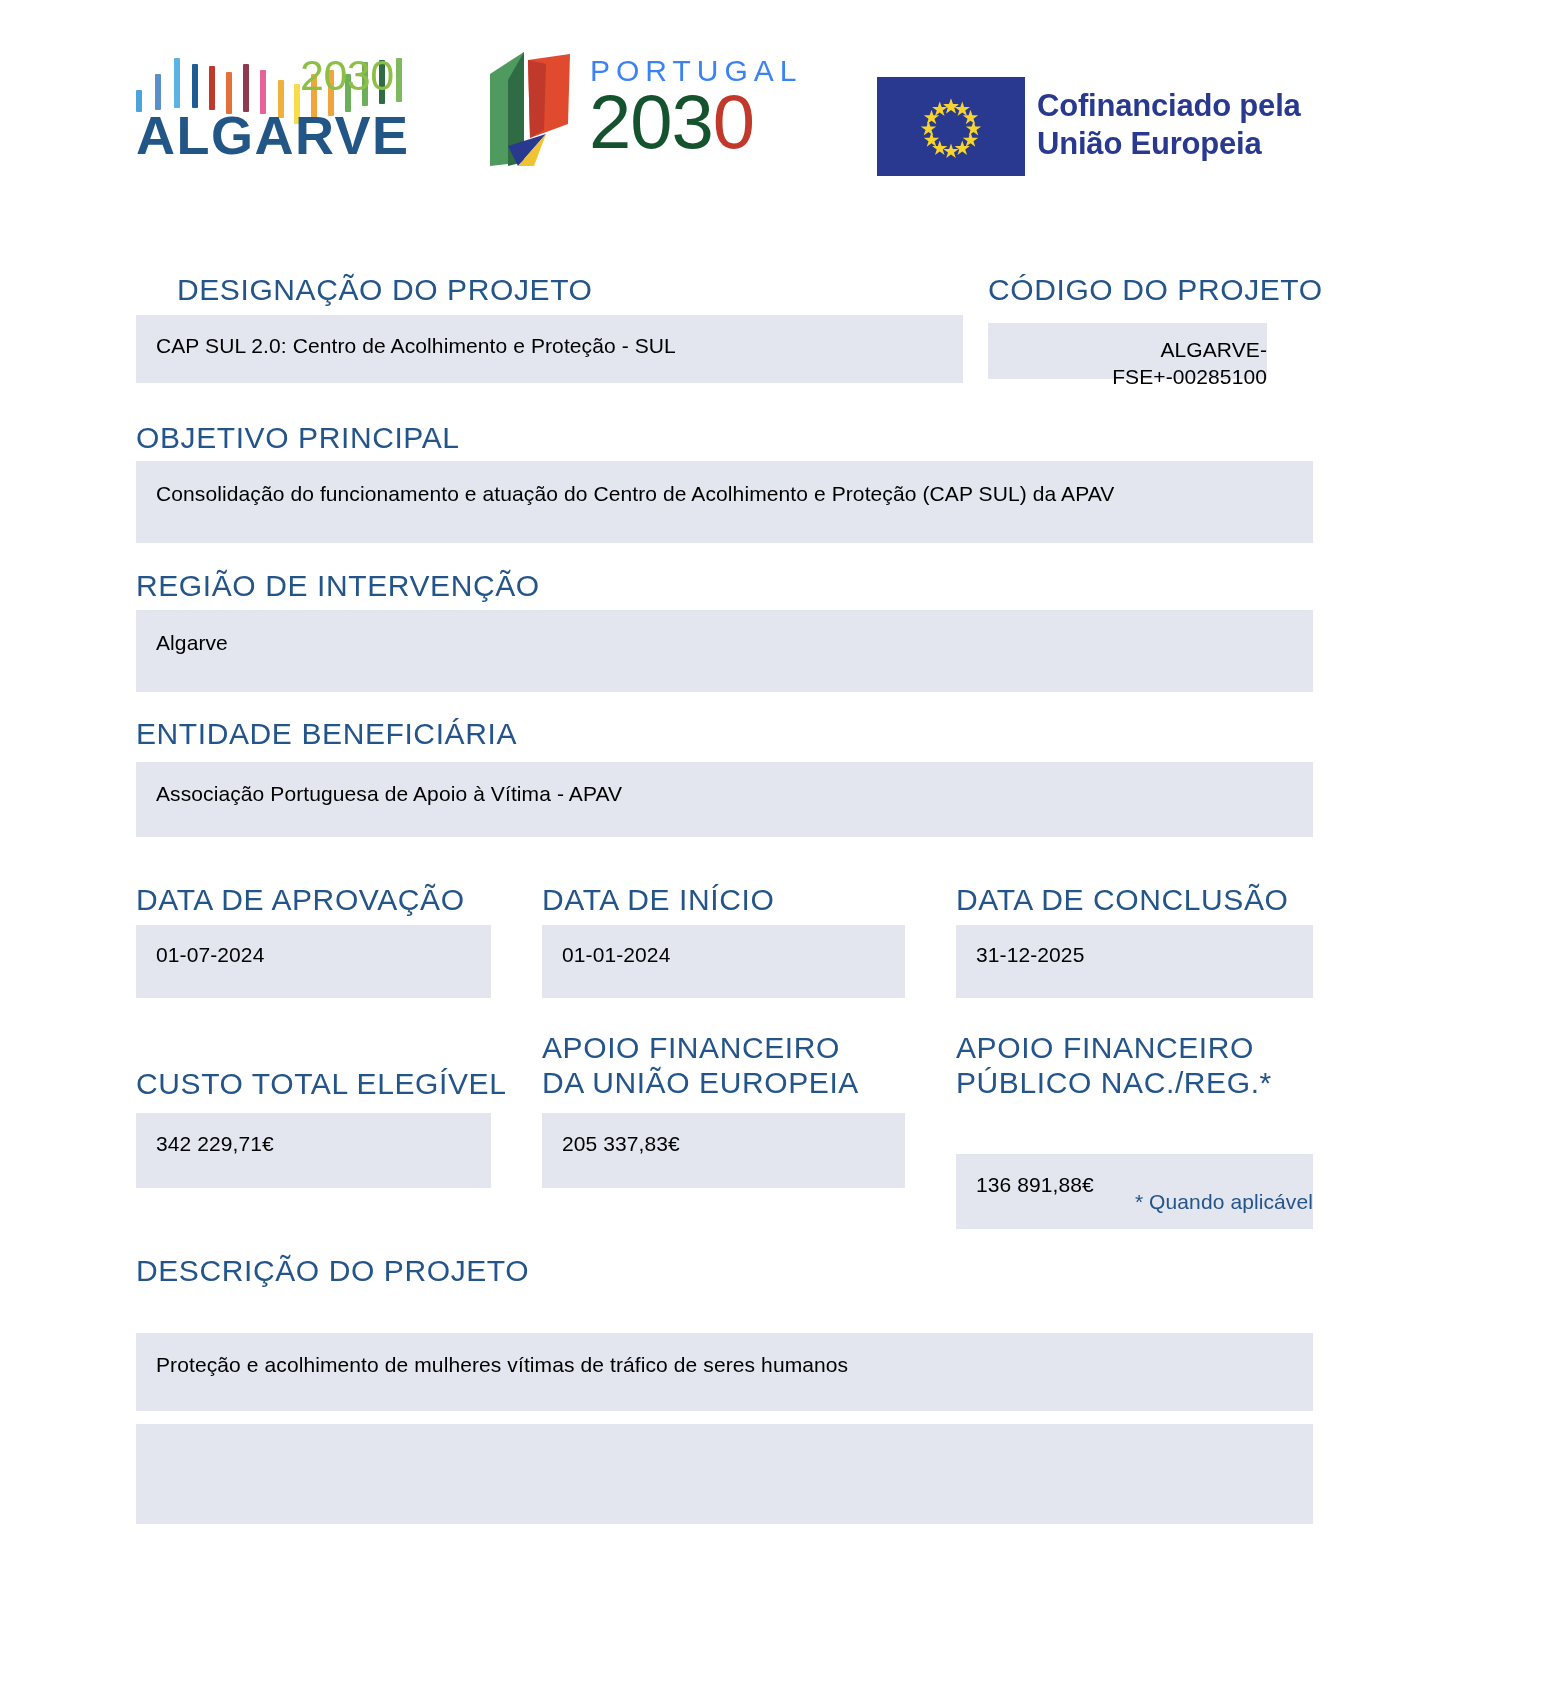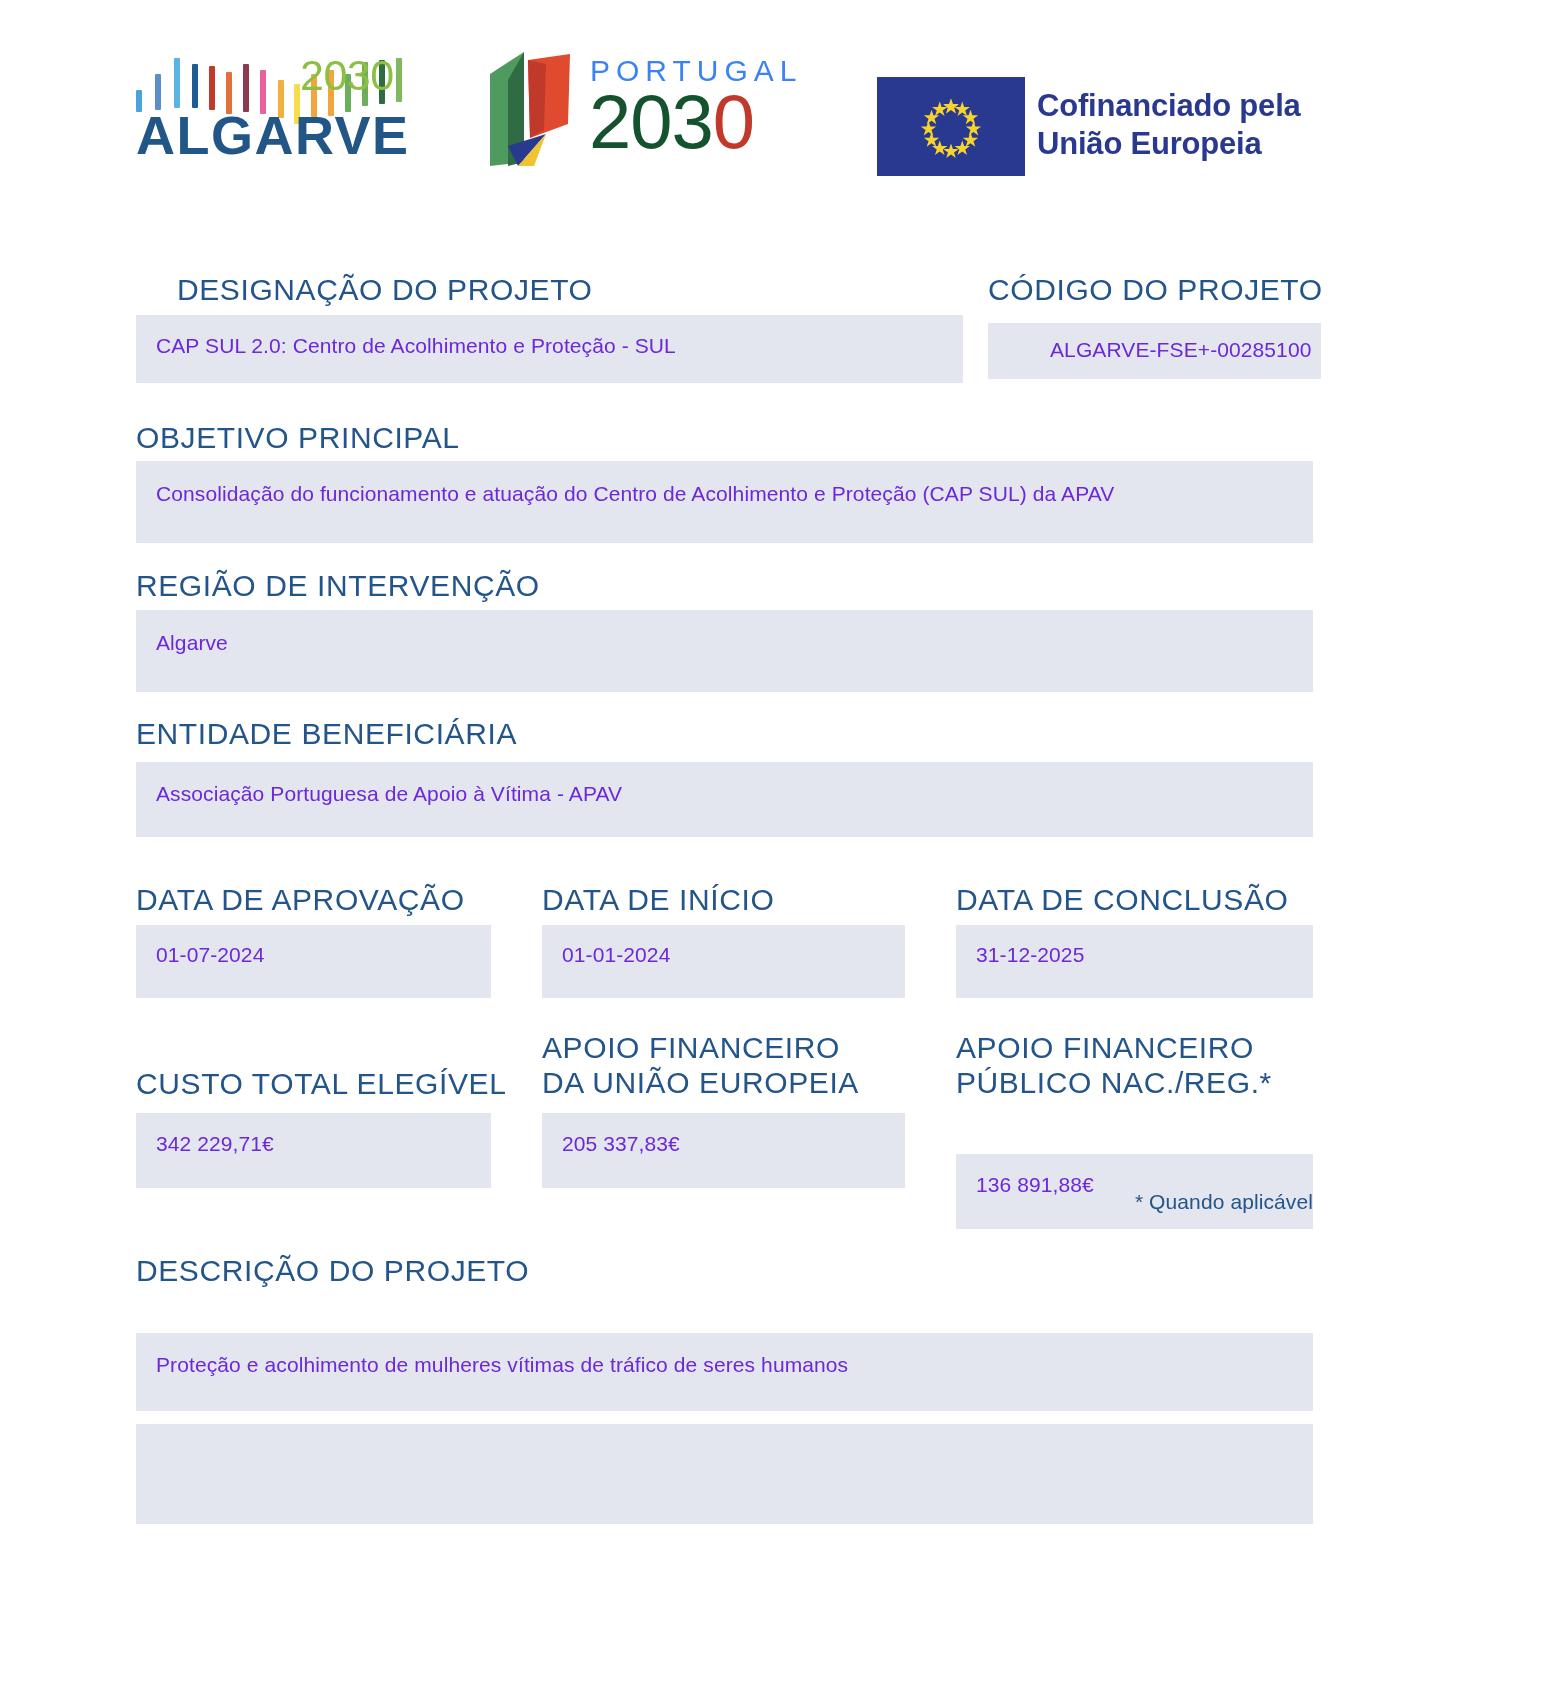--- a/index.html
+++ b/index.html
@@ -141,21 +141,21 @@
     white-space: pre-line;
   }
   .field-box {
     position: absolute;
     background: #e3e6ef;
     display: flex;
     align-items: flex-start;
   }
   .field-value {
     font-size: 21px;
-    color: #6d28d9;
+    color: #000000;
     font-weight: 400;
     padding: 17px 0 0 20px;
     line-height: 1.3;
     letter-spacing: 0.1px;
     text-align: right;
   }
   .footnote {
     position: absolute;
     color: #23548a;
     font-size: 21px;
@@ -261,21 +261,21 @@
       </div>
     </div>
   </div>
 
   <div class="field-label" style="left:136px; top:272px; width:760px;margin-left:41px;">DESIGNAÇÃO DO PROJETO</div>
   <div class="field-box" style="left:136px; top:315px; width:827px; height:68px;">
     <span class="field-value">CAP SUL 2.0: Centro de Acolhimento e Proteção - SUL</span>
   </div>
 
   <div class="field-label" style="left:988px; top:272px; width:400px;">CÓDIGO DO PROJETO</div>
-  <div class="field-box" style="left:988px; top:323px; width:333px; height:56px;padding-left:42px;">
+  <div class="field-box" style="left:988px; top:323px; width:279px; height:56px;padding-left:42px;">
     <span class="field-value" style="padding-top:13px;">ALGARVE-FSE+-00285100</span>
   </div>
 
   <div class="field-label" style="left:136px; top:420px; width:760px;">OBJETIVO PRINCIPAL</div>
   <div class="field-box" style="left:136px; top:461px; width:1177px; height:82px;">
     <span class="field-value" style="padding-top:19px;">Consolidação do funcionamento e atuação do Centro de Acolhimento e Proteção (CAP SUL) da APAV</span>
   </div>
 
   <div class="field-label" style="left:136px; top:568px; width:760px;">REGIÃO DE INTERVENÇÃO</div>
   <div class="field-box" style="left:136px; top:610px; width:1177px; height:82px;">

